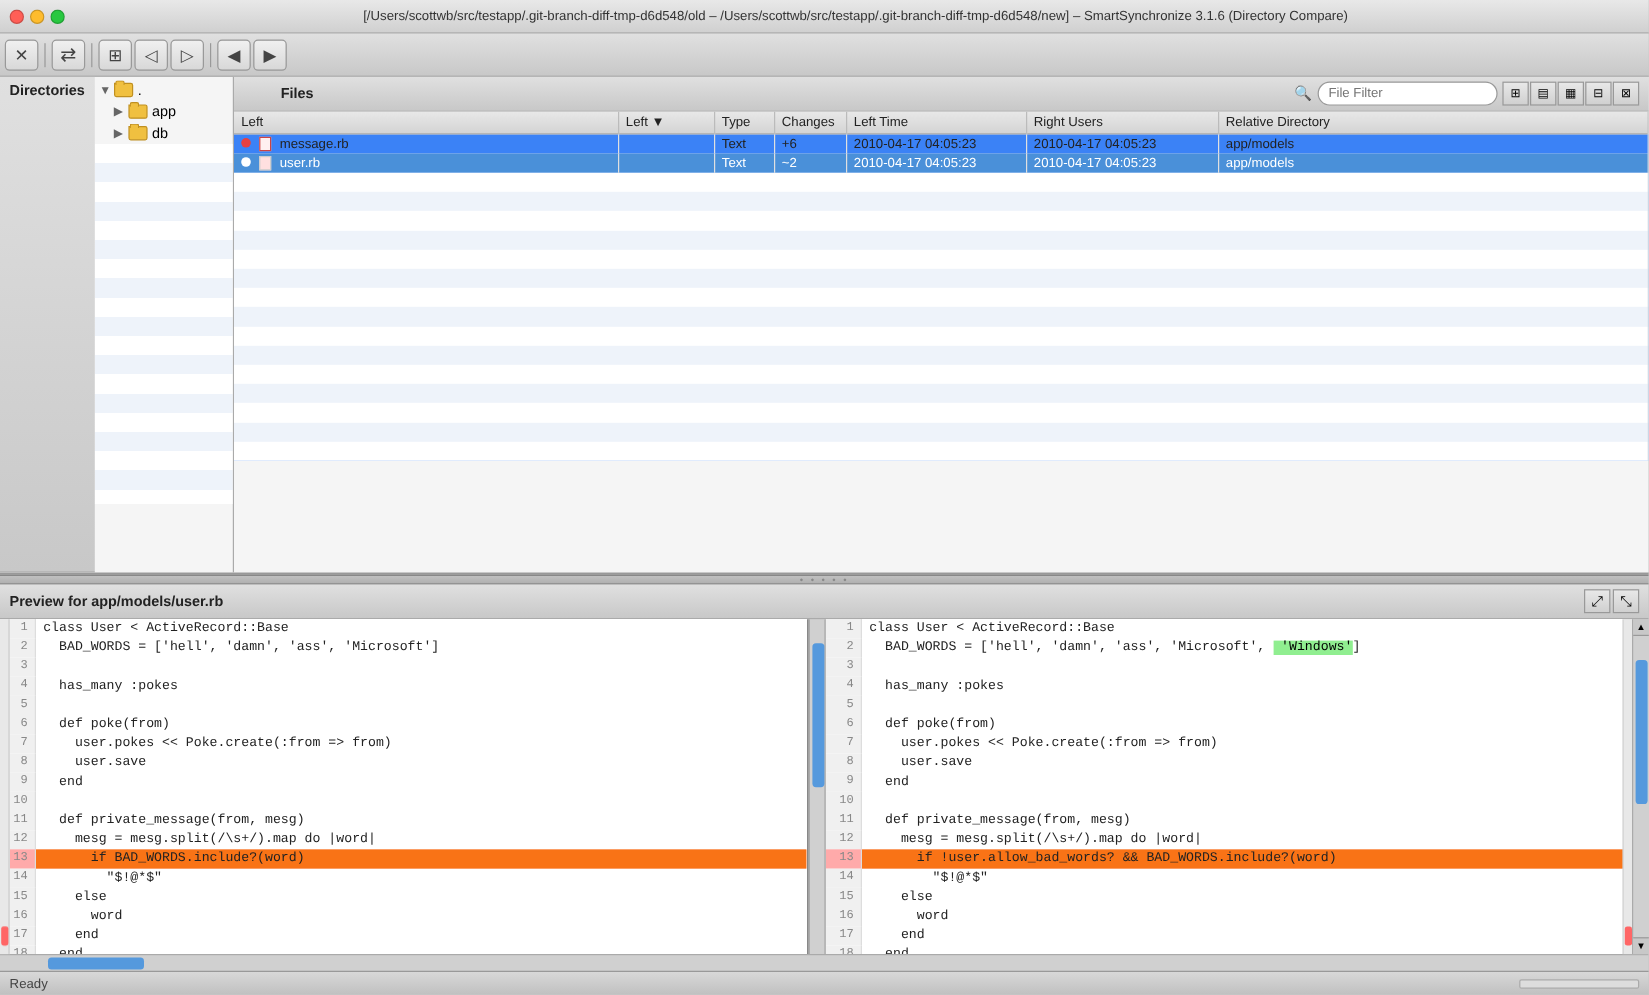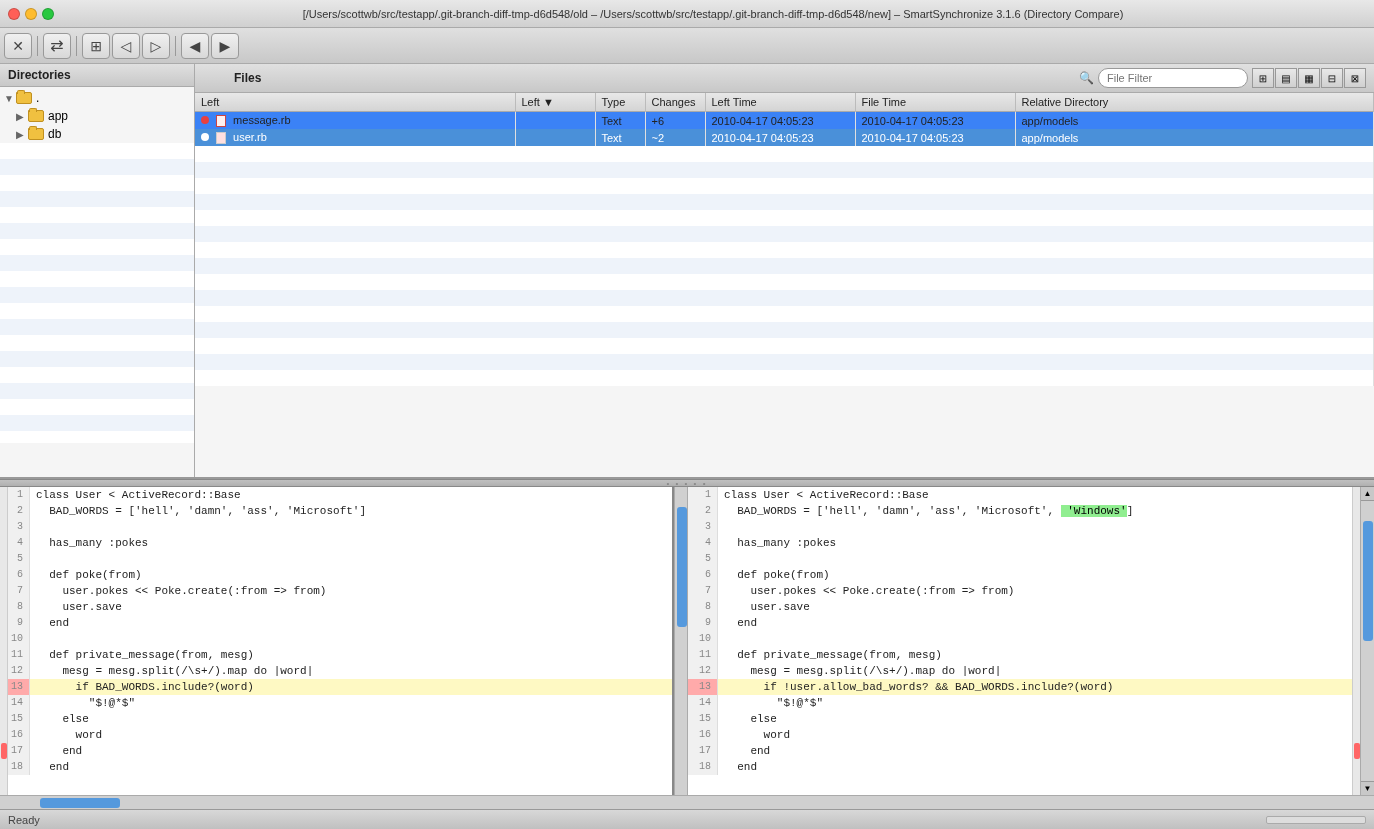--- a/index.html
+++ b/index.html
@@ -92,21 +92,21 @@
       height: 415px;
       border-bottom: 2px solid #999;
     }
 
     
     .directories-panel {
       width: 195px;
       background: #f5f5f5;
       border-right: 1px solid #aaa;
       display: flex;
-      flex-direction: column;
+      flex-direction: row;
     }
     .panel-header {
       background: linear-gradient(to bottom, #e0e0e0, #c8c8c8);
       border-bottom: 1px solid #aaa;
       padding: 4px 8px;
       font-weight: bold;
       font-size: 12px;
       color: #222;
     }
     .dir-tree {
@@ -364,21 +364,21 @@
       border-right: 1px solid #ddd;
       user-select: none;
       font-size: 10px;
     }
     .line-content {
       padding-left: 6px;
       white-space: pre;
       color: #222;
       flex: 1;
     }
-    .line-row.changed .line-content { background: #fef9c3; }
+    .line-row.changed .line-content { background: #f97316; }
 
     
     .hl-add {
       background: #90ee90;
       color: #000;
     }
 
     
     .status-bar {
       background: linear-gradient(to bottom, #d8d8d8, #c0c0c0);
@@ -484,21 +484,21 @@
       </div>
       <div class="files-table">
         <table>
           <thead>
             <tr>
               <th style="width:320px;">Left</th>
               <th style="width:80px;">Left ▼</th>
               <th style="width:50px;">Type</th>
               <th style="width:60px;">Changes</th>
               <th style="width:150px;">Left Time</th>
-              <th style="width:160px;">File Time</th>
+              <th style="width:160px;">Right Users</th>
               <th>Relative Directory</th>
             </tr>
           </thead>
           <tbody>
 
             <tr>
               <td>
                 <span class="status-dot dot-diff"></span>
                 <span class="file-icon rb"></span>
                 message.rb
@@ -533,20 +533,27 @@
         </table>
       </div>
     </div>
   </div>
 
   <div class="resize-handle">
     <span class="resize-dots">• • • • •</span>
   </div>
 
   <div class="preview-section">
+    <div class="preview-header">
+      <span class="preview-title">Preview for app/models/user.rb</span>
+      <div class="preview-icons">
+        <div class="preview-icon-btn">⤢</div>
+        <div class="preview-icon-btn">⤡</div>
+      </div>
+    </div>
 
     <div class="diff-view">
 
       <div class="diff-pane diff-pane-left">
         <div class="diff-content">
           <div class="line-row">
               <span class="line-num">1</span>
               <span class="line-content">class User &lt; ActiveRecord::Base</span>
             </div>
           <div class="line-row">

